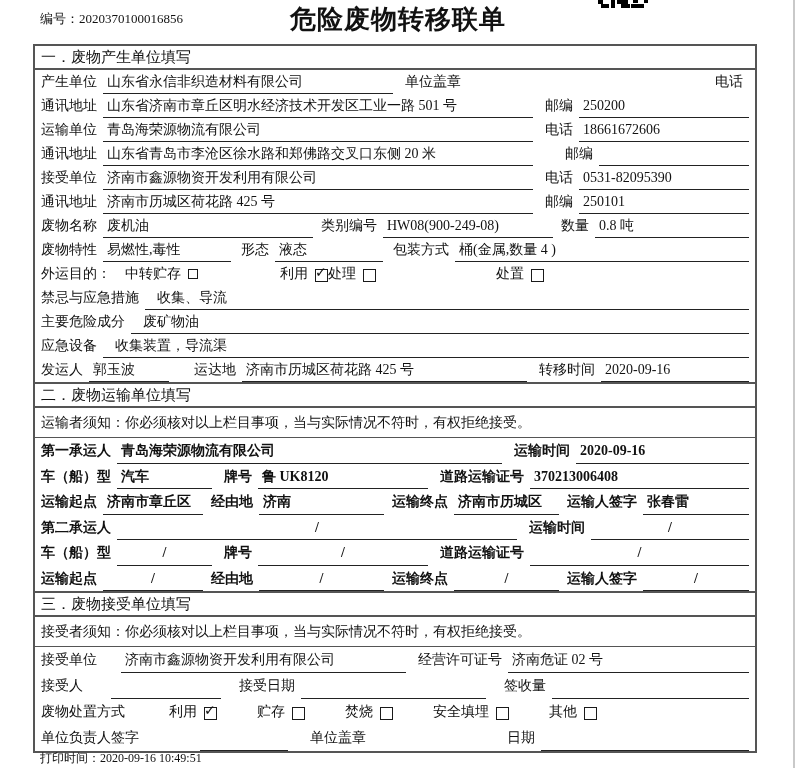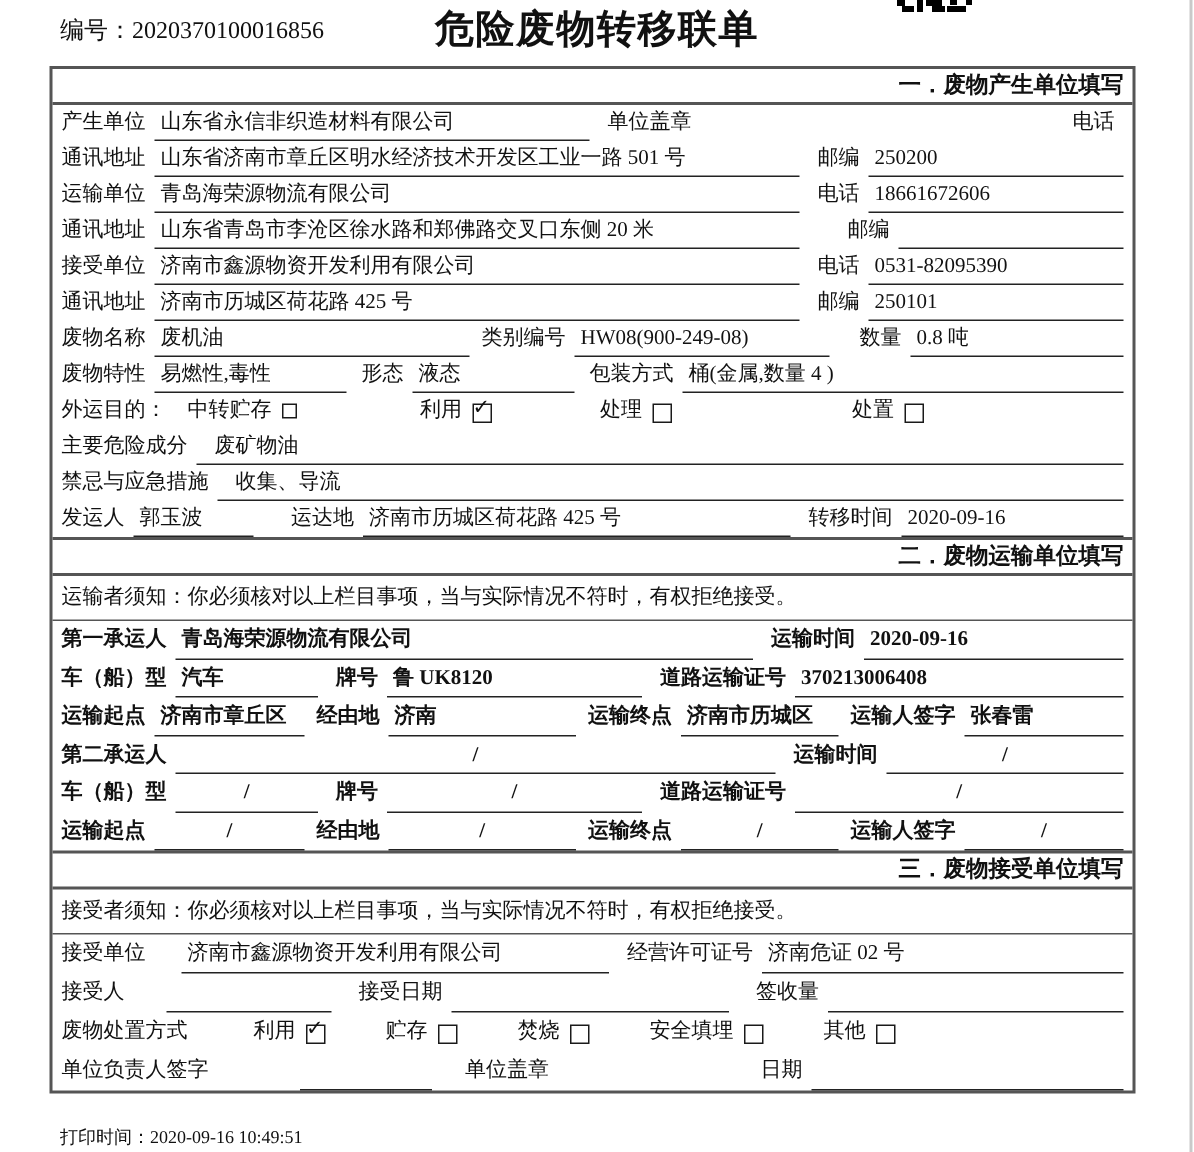--- a/index.html
+++ b/index.html
@@ -1,25 +1,25 @@
 <!DOCTYPE html>
 <html><head>
 <meta charset="utf-8">
 <style>
   html,body{margin:0;padding:0;background:#fff;}
   .page{position:relative;width:796px;height:768px;background:#fff;overflow:hidden;
         font-family:"Liberation Serif","DejaVu Serif",serif;color:#111;font-size:14px;}
   .scan-edge{position:absolute;right:1px;top:0;width:2px;height:768px;background:#c9c9c9;}
   .qr{position:absolute;left:598px;top:0;}
-  .serial{position:absolute;left:40px;top:10px;font-size:16px;white-space:nowrap;}
+  .serial{position:absolute;left:40px;top:10px;font-size:13px;white-space:nowrap;}
   .title{position:absolute;left:0;top:2px;width:100%;text-align:center;font-size:26px;font-weight:bold;
          font-family:"Liberation Sans","DejaVu Sans",sans-serif;letter-spacing:1px;}
   .tbl{position:absolute;left:33px;top:44px;width:724px;border:2px solid #555;box-sizing:border-box;background:#fff;}
-  .sec-h{font-family:"Liberation Sans","DejaVu Sans",sans-serif;font-weight:bold;font-size:15px;
-         line-height:20px;padding:1px 6px;border-bottom:2px solid #555;text-align:right;}
+  .sec-h{font-family:"Liberation Sans","DejaVu Sans",sans-serif;font-weight:normal;font-size:15px;
+         line-height:20px;padding:1px 6px;border-bottom:2px solid #555;}
   .sec-h.mid{border-top:2px solid #555;}
   .notice{line-height:29px;height:29px;padding:0 6px;border-bottom:1.5px solid #555;white-space:nowrap;}
   .row{display:flex;align-items:stretch;padding:0 6px;white-space:nowrap;}
   .s1 .row{height:24px;line-height:24px;}
   .s2 .row{height:25.5px;line-height:25.5px;font-weight:bold;}
   .s3 .row{height:26px;line-height:26px;}
   .lbl{margin-right:6px;flex:0 0 auto;}
   .val{border-bottom:1px solid #222;padding:0 4px;box-sizing:border-box;flex:0 0 auto;overflow:hidden;}
   .grow{flex:1 1 auto;}
   .right{margin-left:auto;}
@@ -98,21 +98,21 @@
         <span class="val" style="width:430px">济南市历城区荷花路 425 号</span>
         <span class="lbl right">邮编</span>
         <span class="val" style="width:170px">250101</span>
       </div>
 
       <div class="row">
         <span class="lbl">废物名称</span>
         <span class="val" style="width:210px">废机油</span>
         <span class="lbl" style="margin-left:8px">类别编号</span>
         <span class="val" style="width:170px">HW08(900-249-08)</span>
-        <span class="lbl" style="margin-left:20px">数量</span>
+        <span class="lbl" style="margin-left:8px">数量</span>
         <span class="val grow">0.8 吨</span>
       </div>
 
       <div class="row">
         <span class="lbl">废物特性</span>
         <span class="val" style="width:128px">易燃性,毒性</span>
         <span class="lbl" style="margin-left:10px">形态</span>
         <span class="val" style="width:108px">液态</span>
         <span class="lbl" style="margin-left:10px">包装方式</span>
         <span class="val grow">桶(金属,数量 4 )</span>
@@ -121,40 +121,44 @@
       <div class="row">
         <span class="lbl">外运目的：</span>
         <span class="opt" style="margin-left:8px">
           <span>中转贮存</span>
           <span class="cb cb-sm"></span>
         </span>
         <span class="opt" style="margin-left:82px">
           <span>利用</span>
           <span class="cb checked"></span>
         </span>
-        <span class="opt" style="margin-left:72px">
+        <span class="opt" style="">
           <span>处理</span>
           <span class="cb"></span>
         </span>
         <span class="opt" style="margin-left:120px">
           <span>处置</span>
           <span class="cb"></span>
         </span>
       </div>
 
       <div class="row">
+        <span class="lbl">禁忌与应急措施</span>
+        <span class="val grow" style="padding-left:12px">收集、导流</span>
+      </div>
+
+      <div class="row">
         <span class="lbl">主要危险成分</span>
         <span class="val grow" style="padding-left:12px">废矿物油</span>
       </div>
 
       <div class="row">
-        <span class="lbl">禁忌与应急措施</span>
-        <span class="val grow" style="padding-left:12px">收集、导流</span>
-      </div>
-
+        <span class="lbl">应急设备</span>
+        <span class="val grow" style="padding-left:12px">收集装置，导流渠</span>
+      </div>
 
       <div class="row">
         <span class="lbl">发运人</span>
         <span class="val" style="width:80px">郭玉波</span>
         <span class="lbl" style="margin-left:25px">运达地</span>
         <span class="val" style="width:285px">济南市历城区荷花路 425 号</span>
         <span class="lbl" style="margin-left:12px">转移时间</span>
         <span class="val grow">2020-09-16</span>
       </div>
     </div>

